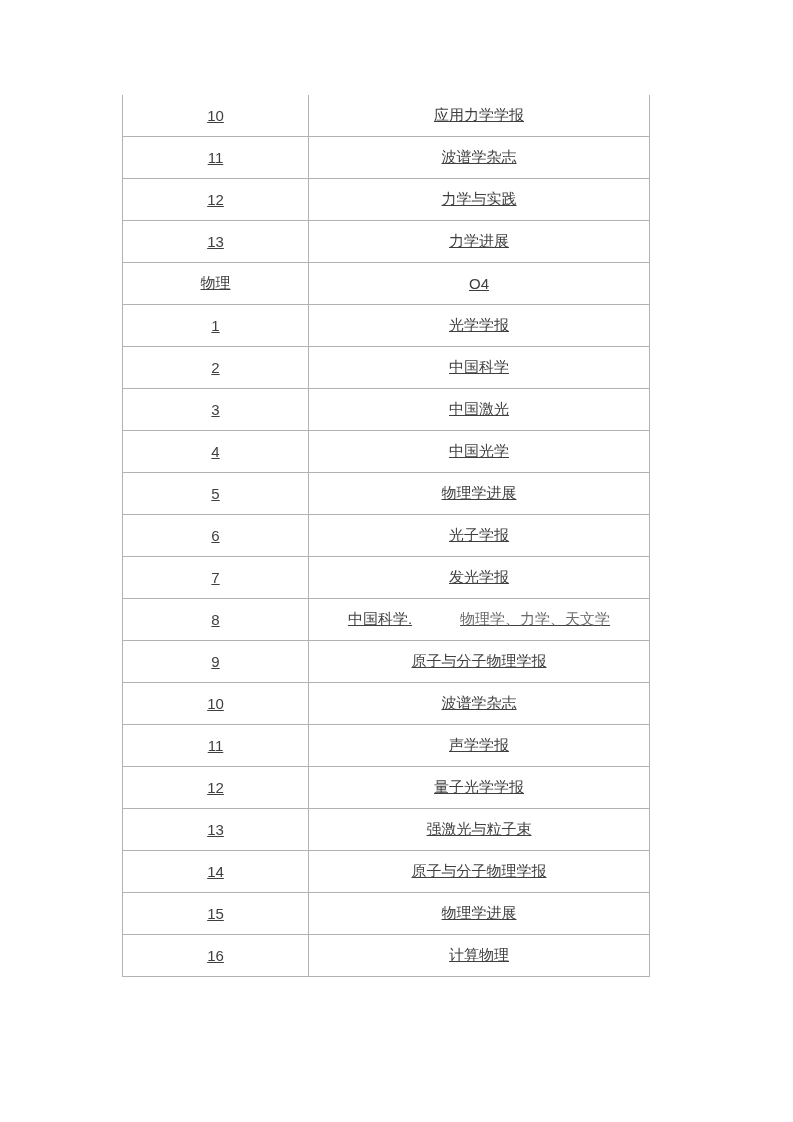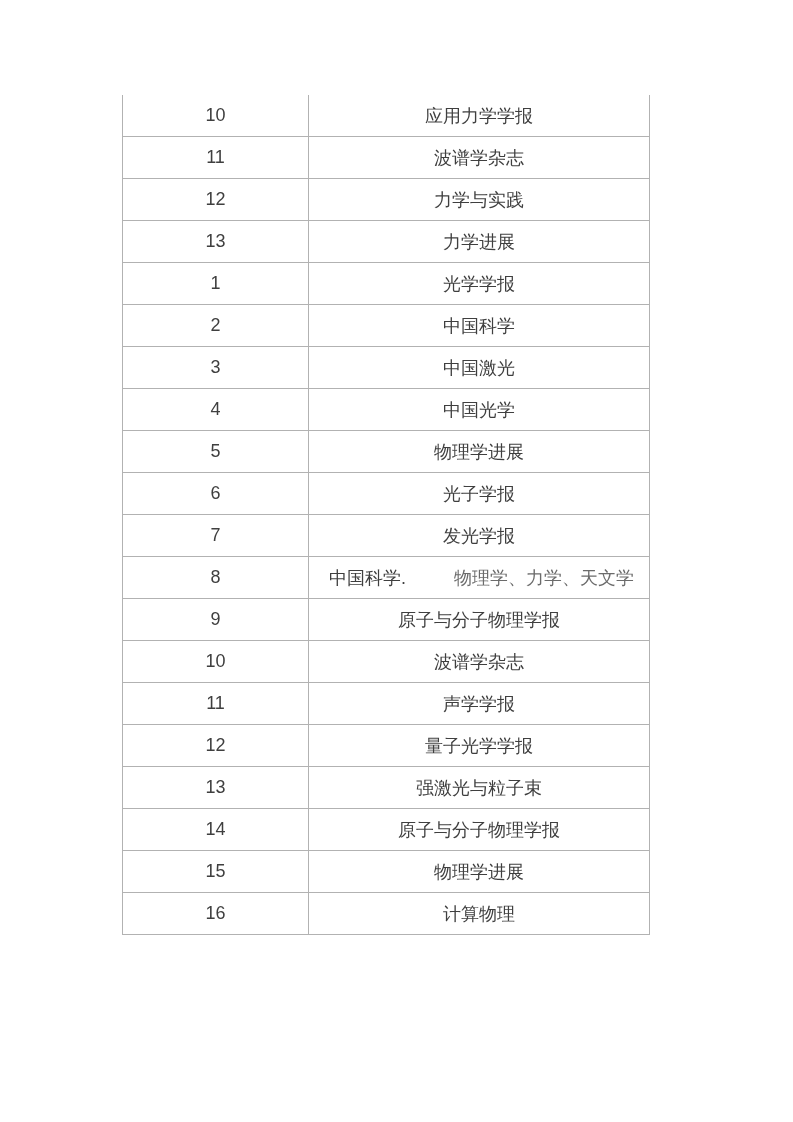--- a/index.html
+++ b/index.html
@@ -23,25 +23,26 @@
     border-collapse: collapse;
     table-layout: fixed;
   }
   table.journal-table col.c1 { width: 186px; }
   table.journal-table col.c2 { width: 341px; }
   table.journal-table td {
     border: 1px solid #b2b2b2;
     height: 41px;
     text-align: center;
     vertical-align: middle;
-    font-size: 18px;
+    font-size: 15px;
     color: #3f3f3f;
     padding: 0 20px;
     overflow: hidden;
     white-space: nowrap;
+    text-decoration: underline;
   }
   
   table.journal-table tr:first-child td {
     border-top: none;
   }
   td .serif-part {
     font-family: "Liberation Serif", serif;
     color: #6b6b6b;
     margin-left: 48px;
   }
@@ -64,20 +65,24 @@
           <td>11</td>
           <td>波谱学杂志</td>
         </tr>
         <tr>
           <td>12</td>
           <td>力学与实践</td>
         </tr>
         <tr>
           <td>13</td>
           <td>力学进展</td>
+        </tr>
+        <tr>
+          <td>物理</td>
+          <td>O4</td>
         </tr>
         <tr>
           <td>1</td>
           <td>光学学报</td>
         </tr>
         <tr>
           <td>2</td>
           <td>中国科学</td>
         </tr>
         <tr>

